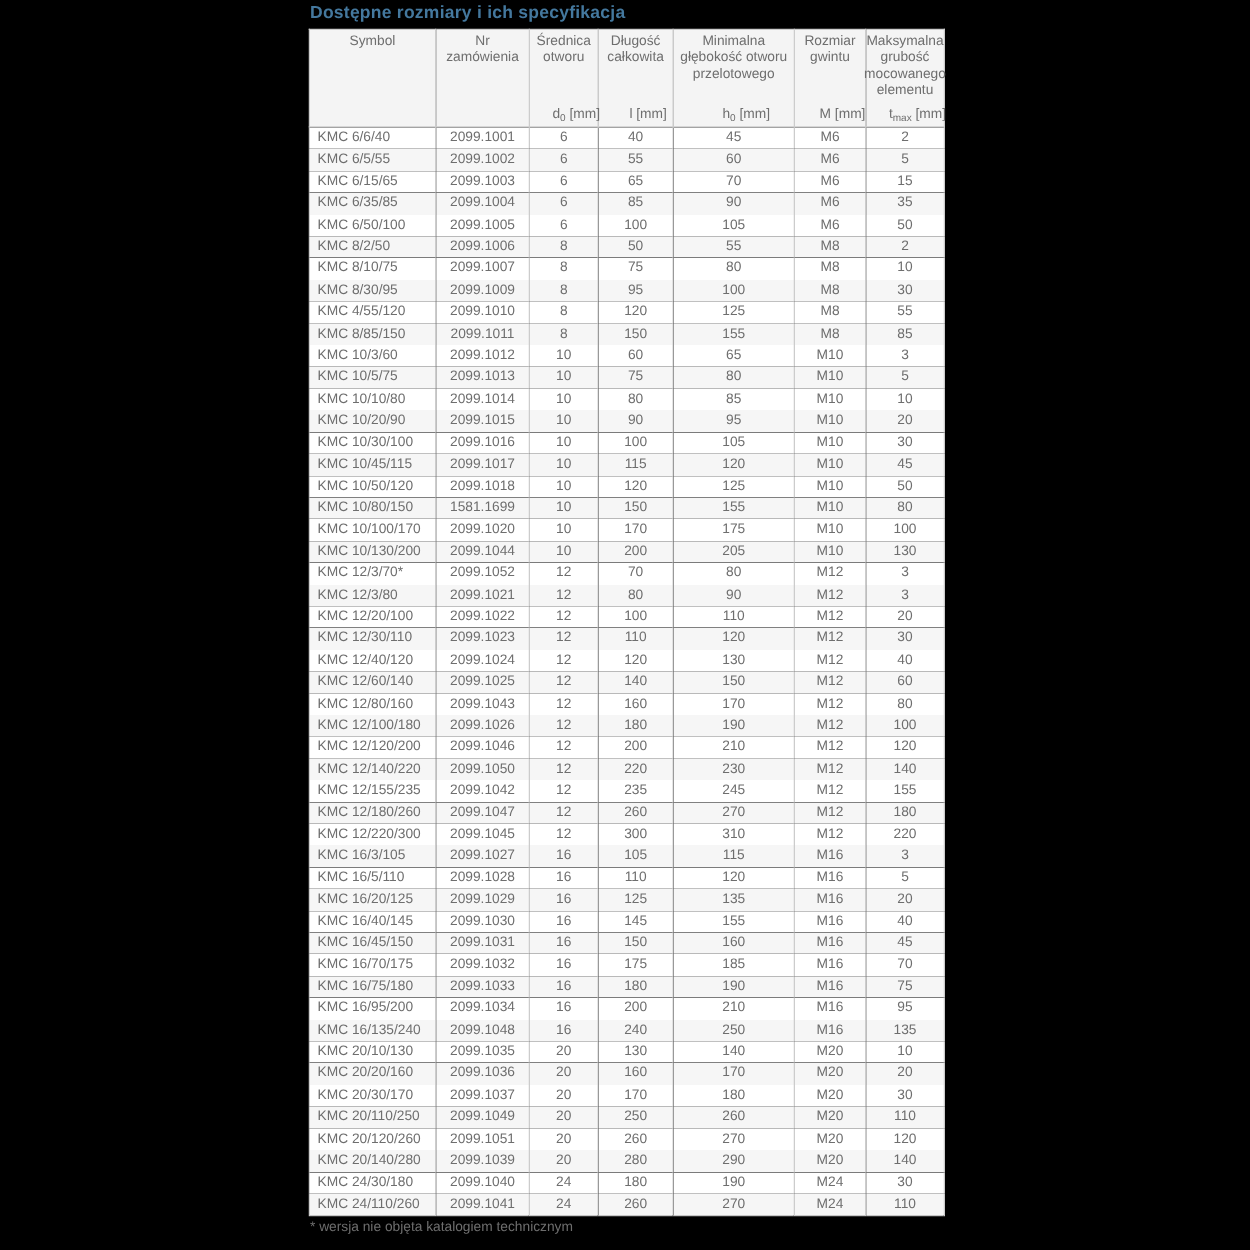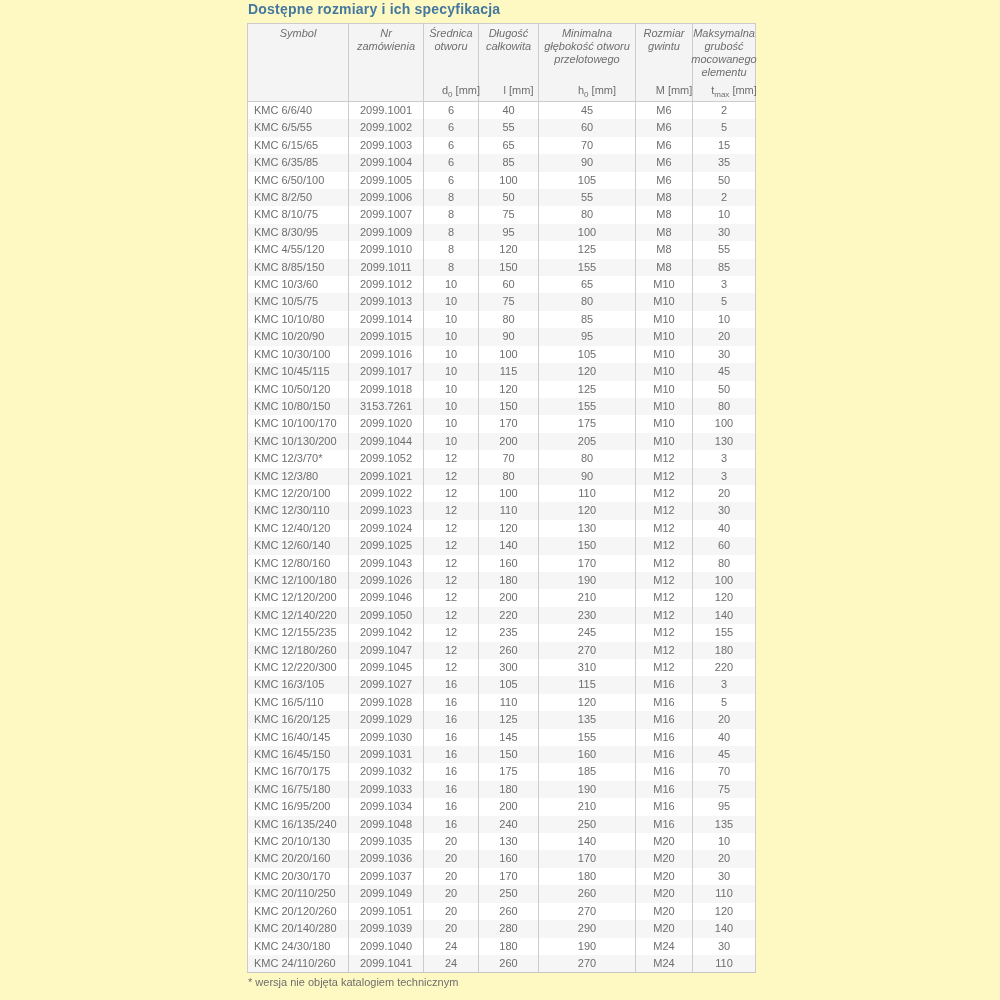--- a/index.html
+++ b/index.html
@@ -1,32 +1,32 @@
 <!DOCTYPE html>
 <html><head>
 <meta charset="utf-8">
 <style>
   * { margin:0; padding:0; box-sizing:border-box; }
   html,body { width:1000px; height:1000px; background:#ffffff;
               font-family:"Liberation Sans", sans-serif; }
-  .page { position:relative; width:1000px; height:1000px; overflow:hidden; background:#fef9c3; }
+  .page { position:relative; width:1000px; height:1000px; overflow:hidden; background:#000000; }
   .content { position:absolute; left:247px; top:1px; width:512px; }
 
   .title { font-size:14px; font-weight:bold; color:#44789e;
            letter-spacing:0.2px; margin:0 0 6px 1px; }
 
   table.spec-table { border-collapse:collapse; table-layout:fixed; width:508px;
                      border:1px solid #c6c6c6; }
 
   th { height:78px; background:#f4f4f4; color:#6e6e6e; font-weight:normal;
        font-size:11px; line-height:13px; text-align:center; vertical-align:top;
        border:1px solid #cccccc; padding:3px 1px 2px; }
   .h-flex { display:flex; flex-direction:column; justify-content:space-between;
             align-items:center; height:72px; }
-  .h-label { display:block;font-style:italic; }
+  .h-label { display:block; }
   .h-unit { display:block; white-space:pre;margin-left:20px; }
   sub { font-size:8px; line-height:1; }
 
   td { height:17.4px; font-size:11px; line-height:17.4px; color:#6e6e6e;
        text-align:center; padding:0 2px; white-space:nowrap; overflow:hidden;
        border-left:1px solid #cccccc; border-right:1px solid #cccccc;
        border-top:none; border-bottom:none; }
   td.col-symbol { text-align:left; padding-left:6px; }
   tbody tr:nth-child(even) { background:#f6f6f6; }
   tbody tr:nth-child(odd)  { background:#ffffff; }
@@ -247,21 +247,21 @@
             <td class="col-symbol">KMC 10/50/120</td>
             <td>2099.1018</td>
             <td>10</td>
             <td>120</td>
             <td>125</td>
             <td>M10</td>
             <td>50</td>
           </tr>
           <tr>
             <td class="col-symbol">KMC 10/80/150</td>
-            <td>3153.7261</td>
+            <td>1581.1699</td>
             <td>10</td>
             <td>150</td>
             <td>155</td>
             <td>M10</td>
             <td>80</td>
           </tr>
           <tr>
             <td class="col-symbol">KMC 10/100/170</td>
             <td>2099.1020</td>
             <td>10</td>

